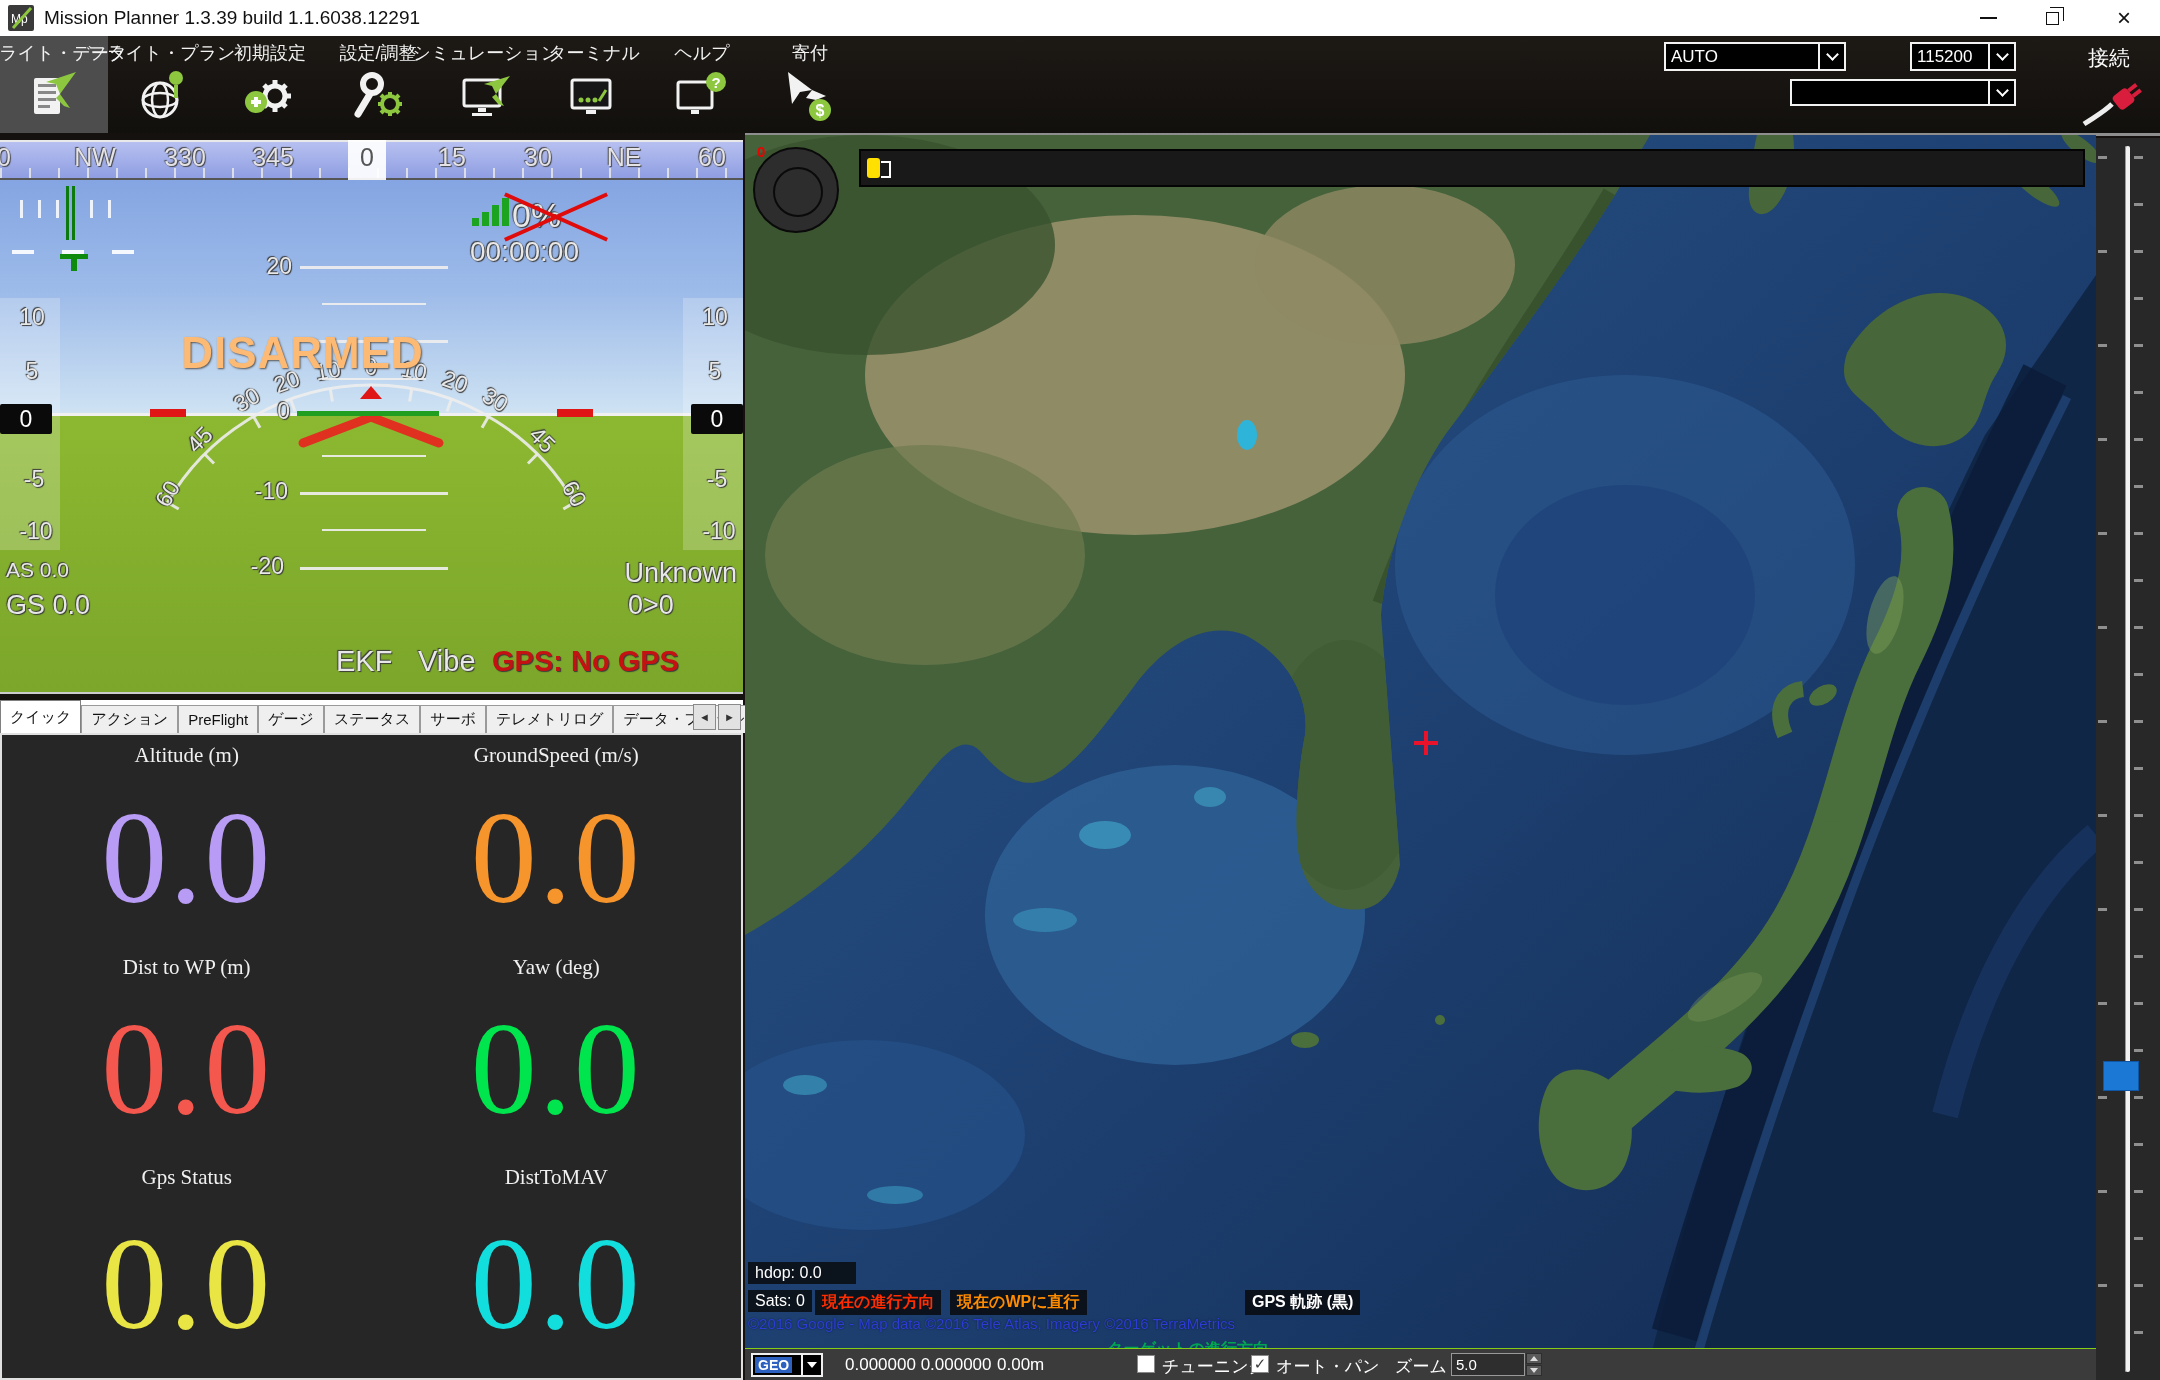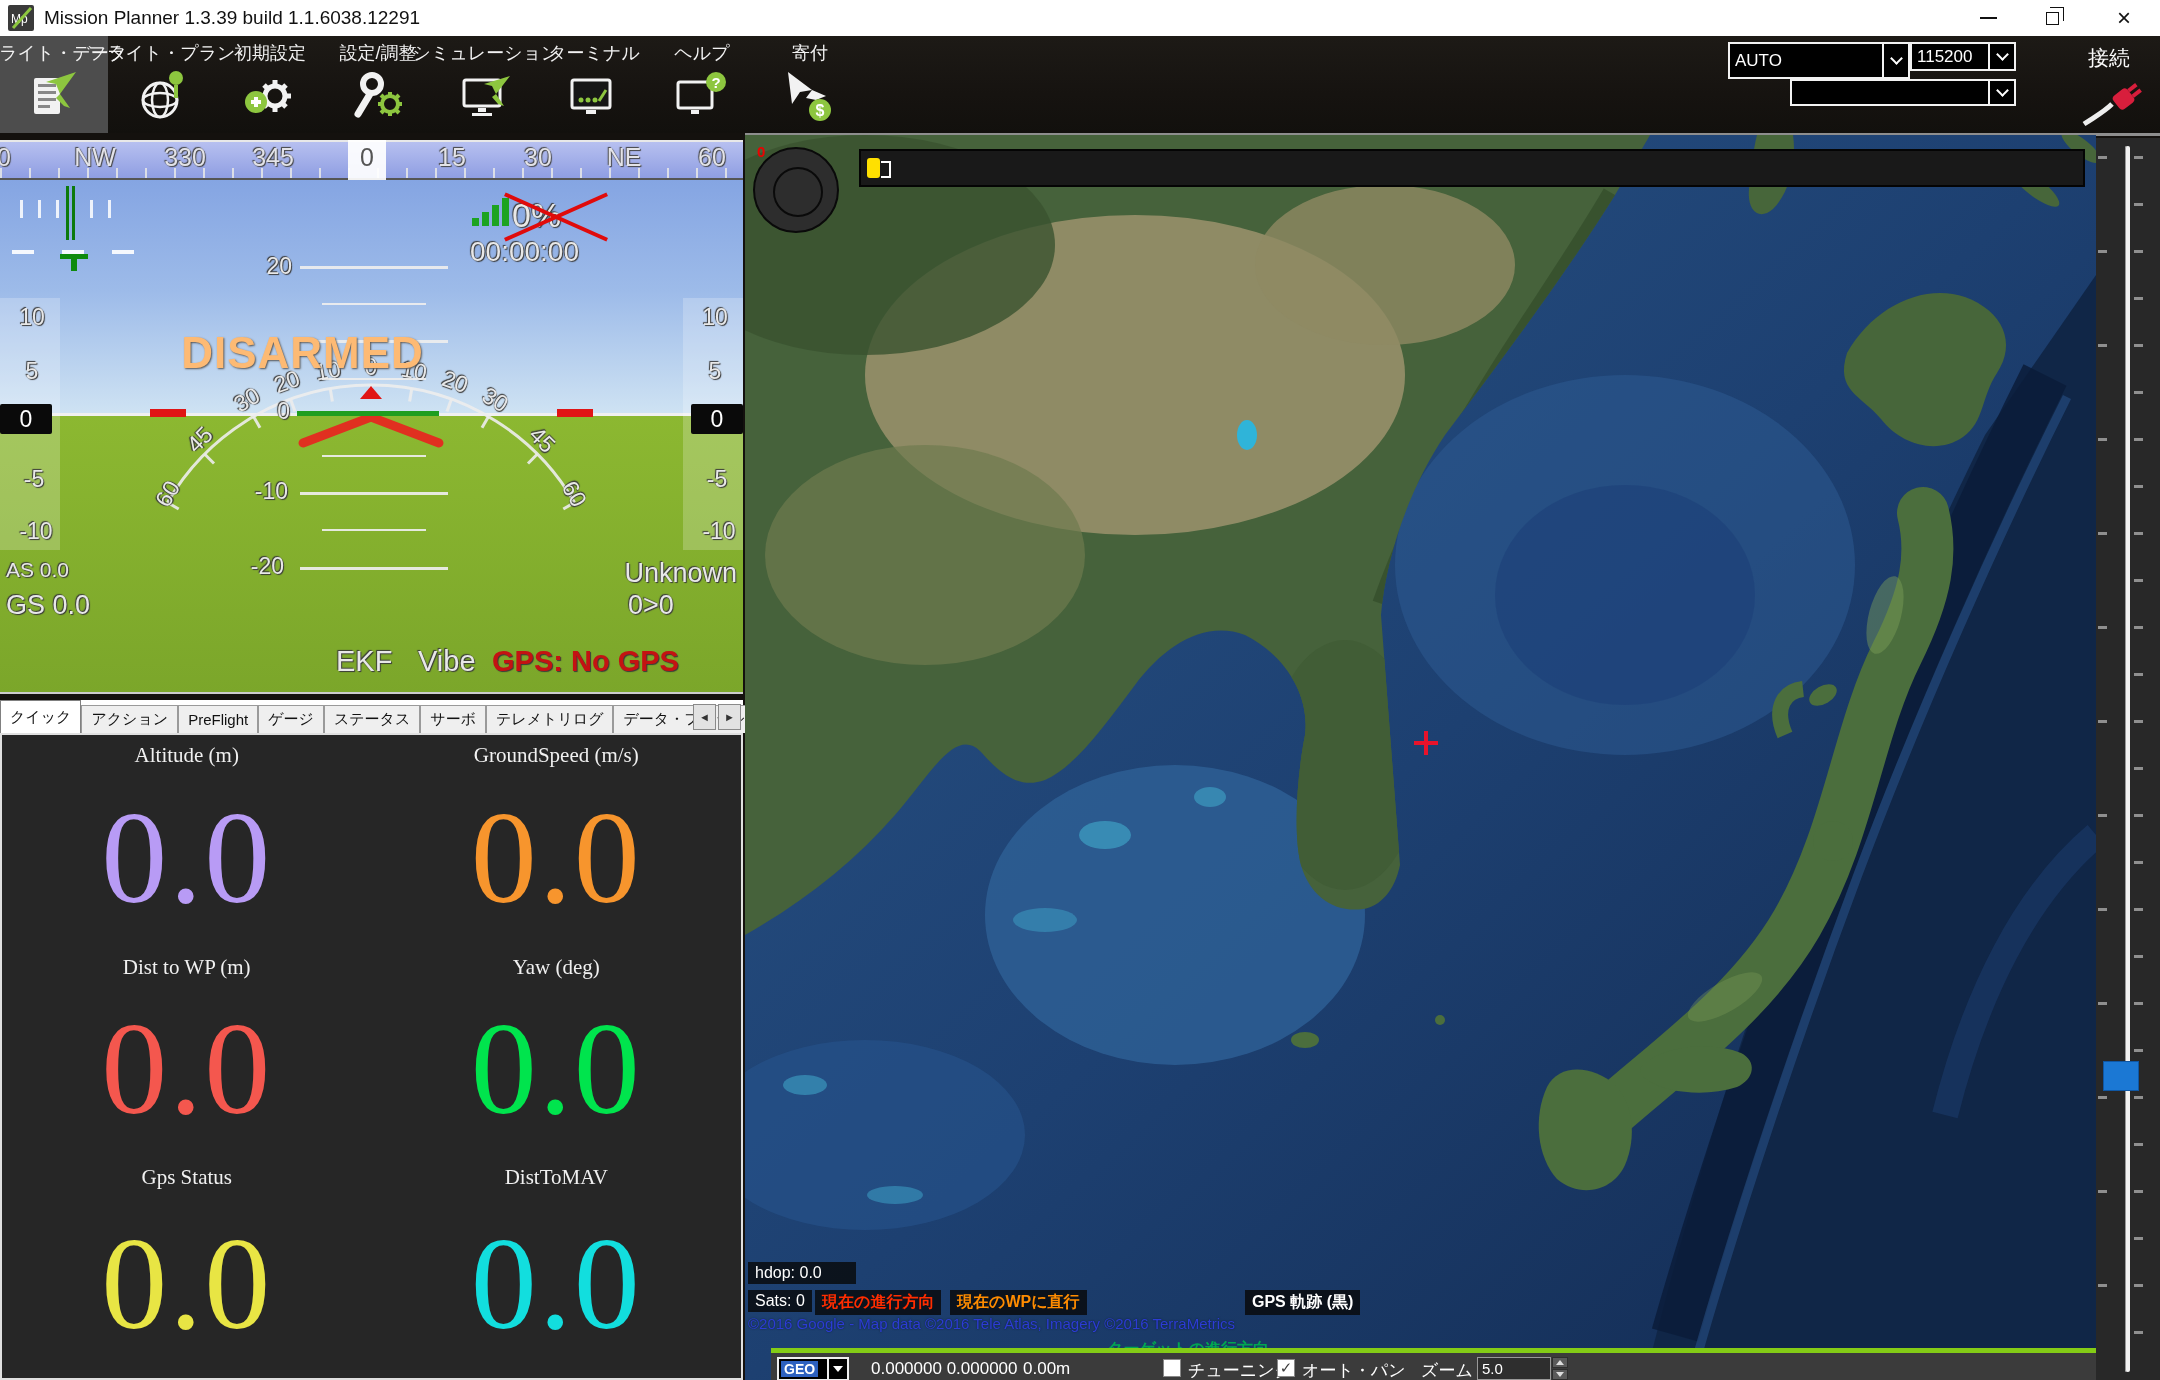--- a/index.html
+++ b/index.html
@@ -81,21 +81,21 @@
   #mapwrap { left:745px; top:135px; width:1351px; height:1245px; background:#1d4071; }
   #maptopline { left:745px; top:133px; width:1415px; height:3px; background:#8e8e8e; }
   #mapgauge { left:8px; top:12px; width:86px; height:86px; border-radius:50%; background:#2d2d2d; border:2px solid #0a0a0a; }
   #mapgauge::after { content:""; position:absolute; left:18px; top:18px; width:46px; height:46px; border-radius:50%; border:2px solid #0a0a0a; }
   #gauge-val { left:12px; top:8px; color:#e00; font-size:15px; font-weight:bold; }
   #mapstatusbar { left:114px; top:14px; width:1226px; height:38px; background:#191919; border:2px solid #040404; }
   #batt { left:6px; top:7px; width:13px; height:20px; background:#ffe000; border-radius:3px; }
   #batt::after { content:""; position:absolute; left:14px; top:3px; width:8px; height:13px; border:2px solid #fff; border-left:none; }
   .chip { background:rgba(8,8,8,.8); color:#fff; font-size:16px; padding:2px 7px; white-space:nowrap; }
   #copyright { font-size:15px; color:#2c3cd4; text-shadow:0 0 2px rgba(0,0,0,.5); white-space:nowrap; }
-  #mapbottombar { left:0px; top:1213px; width:1351px; height:32px; background:#3b3b3b; border-top:5px solid #84cc16;margin-left:26px; }
+  #mapbottombar { left:0px; top:1213px; width:1351px; height:32px; background:#3b3b3b; border-top:1px solid #84cc16; }
   #geo-combo { left:6px; top:4px; width:72px; height:24px; background:#000; border:2px solid #f0f0f0; display:flex; }
   #geo-combo .gval { flex:1; display:flex; align-items:center; }
   #geo-combo .gval span { background:#2d61c0; color:#fff; font-size:14px; font-weight:bold; padding:0 3px; margin-left:2px; }
   #geo-combo .garrow { width:20px; border-left:2px solid #f0f0f0; display:flex; align-items:center; justify-content:center; }
   .tri-down { width:0; height:0; border-left:5px solid transparent; border-right:5px solid transparent; border-top:6px solid #fff; }
   .bartext { color:#fff; font-size:17px; white-space:nowrap; }
   .cb { width:18px; height:18px; background:#fff; border:1px solid #888; display:flex; align-items:center; justify-content:center;
         font-size:15px; color:#3a3a3a; cursor:pointer; }
   #zoominput { left:706px; top:4px; width:74px; height:23px; background:#2e2e2e; border:1px solid #999; color:#fff;
                font-size:15px; padding-left:4px; font-family:"Liberation Sans",sans-serif; }
@@ -229,21 +229,21 @@
     <div class="abs tbtn" style="left:756px">
       <div class="tlabel">寄付</div>
       <svg class="ticon" width="56" height="58">
         <path d="M6,4 L30,22 L18,24 L10,36 Z" fill="#f2f2f2"></path>
           <path d="M30,22 L44,28 L34,32 L24,30 Z" fill="#f2f2f2"></path>
         <circle cx="38" cy="42" r="11" fill="#8dc63f"></circle>
         <text x="38" y="48" text-anchor="middle" font-size="16" font-weight="bold" fill="#fff" font-family="Liberation Sans,sans-serif">$</text>
       </svg>
     </div>
 
-    <div class="abs combo" style="left:1728px;top:6px;width:182px;height:37px">
+    <div class="abs combo" style="left:1664px;top:6px;width:182px;height:29px">
       <div class="cval">AUTO</div>
       <div class="carrow">
           <div class="chev"></div>
         </div>
     </div>
     <div class="abs combo" style="left:1910px;top:6px;width:106px;height:29px">
       <div class="cval">115200</div>
       <div class="carrow">
           <div class="chev"></div>
         </div>

